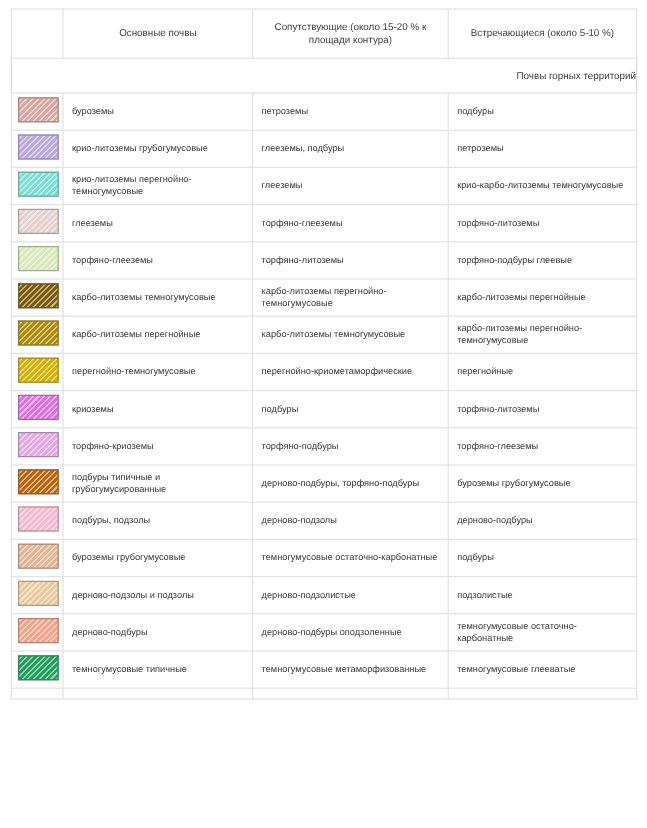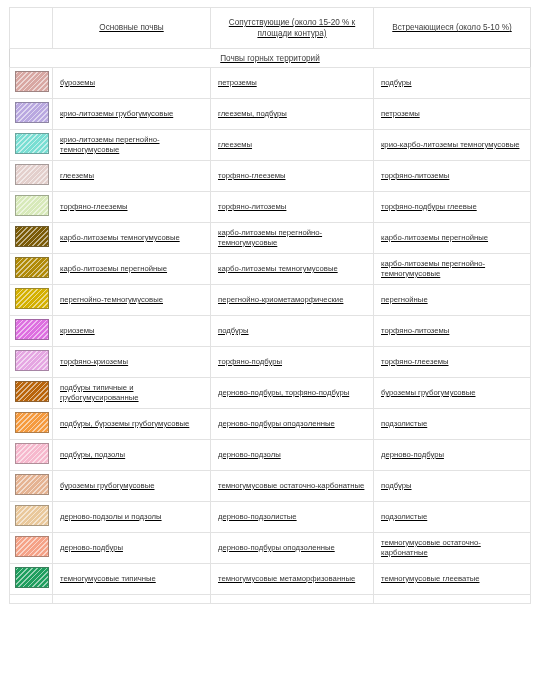--- a/index.html
+++ b/index.html
@@ -9,21 +9,20 @@
     background: #ffffff;
     font-family: "Liberation Sans", "DejaVu Sans", sans-serif;
   }
   #page {
     width: 539px;
     height: 690px;
     background: #ffffff;
     position: relative;
     overflow: hidden;
     padding: 7px 9px 6px 9px;
-    text-decoration: underline;
   }
   table.soil-table {
     width: 521px;
     border-collapse: collapse;
     table-layout: fixed;
     border: 1px solid #d6d6d6;
   }
   table.soil-table td,
   table.soil-table th {
     border: 1px solid #e2e2e2;
@@ -40,22 +39,22 @@
     height: 41px;
     text-align: center;
     font-size: 8.2px;
     color: #3d3d3d;
     line-height: 1.35;
     padding: 2px 6px;
   }
   thead th.blank-head { border-left: 1px solid #e2e2e2; }
 
   tr.section-row td {
-    height: 19px;
-    text-align: center;
+    height: 29px;
+    text-align: right;
     font-size: 8.2px;
     color: #3d3d3d;
     border-left: none;
     border-right: none;
   }
 
   tbody tr.data-row td {
     font-size: 7.7px;
     color: #343434;
     line-height: 1.3;
@@ -235,32 +234,20 @@
             <span class="cell-text">подбуры типичные и грубогумусированные</span>
           </td>
           <td>
             <span class="cell-text">дерново-подбуры, торфяно-подбуры</span>
           </td>
           <td>
             <span class="cell-text">буроземы грубогумусовые</span>
           </td>
         </tr>
         <tr class="data-row">
-          <td class="swatch-cell"><span class="swatch" style="background: rgb(245, 154, 61);"><span class="hatch"></span></span></td>
-          <td>
-            <span class="cell-text">подбуры, буроземы грубогумусовые</span>
-          </td>
-          <td>
-            <span class="cell-text">дерново-подбуры оподзоленные</span>
-          </td>
-          <td>
-            <span class="cell-text">подзолистые</span>
-          </td>
-        </tr>
-        <tr class="data-row">
           <td class="swatch-cell"><span class="swatch" style="background: rgb(246, 184, 205);"><span class="hatch"></span></span></td>
           <td>
             <span class="cell-text">подбуры, подзолы</span>
           </td>
           <td>
             <span class="cell-text">дерново-подзолы</span>
           </td>
           <td>
             <span class="cell-text">дерново-подбуры</span>
           </td>

